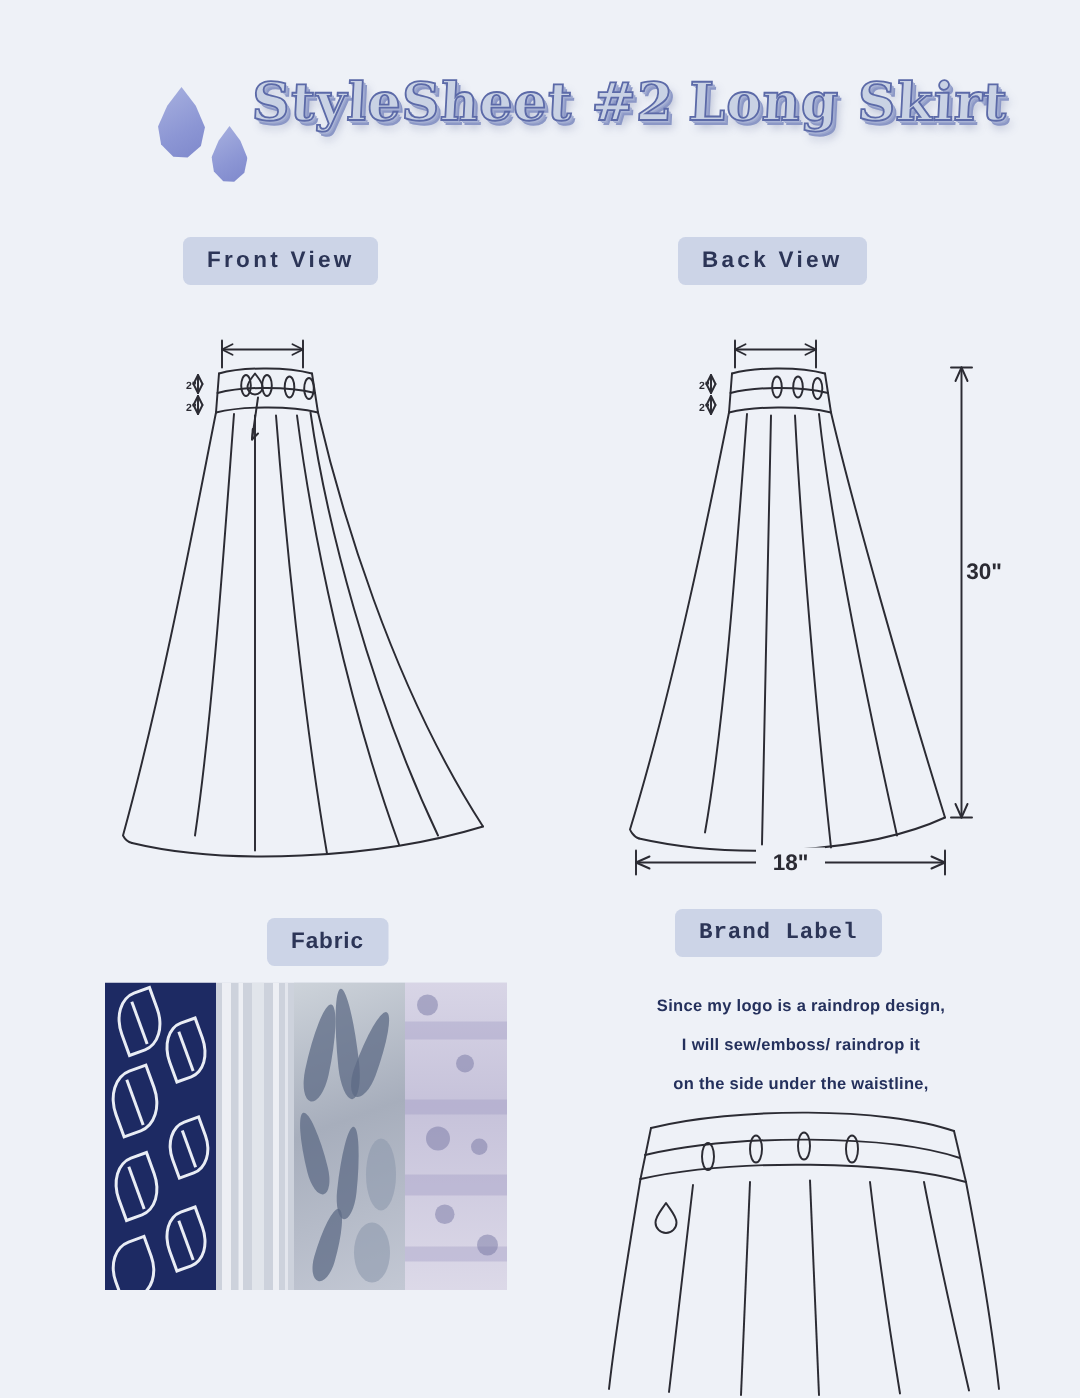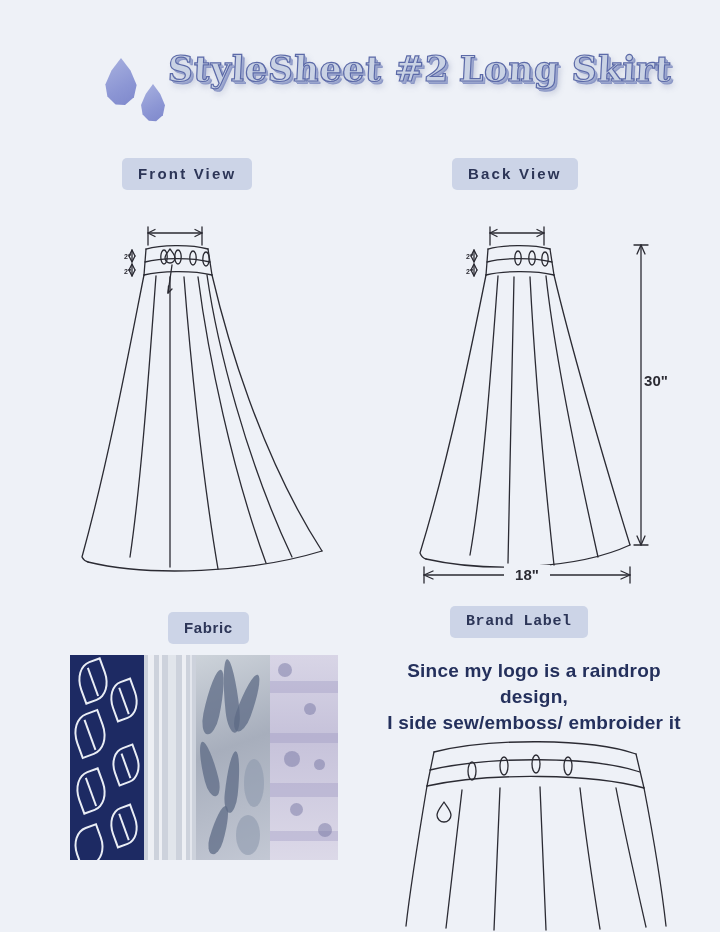--- a/index.html
+++ b/index.html
@@ -74,21 +74,21 @@
     font-weight: bold;
     letter-spacing: 2.2px;
     padding: 7px 16px 8px 16px;
     border-radius: 5px;
     white-space: nowrap;
   }
   .pill.tight { letter-spacing: 0.6px; }
 
   .pill-front { position: absolute; left: 122px; top: 158px; }
   .pill-back  { position: absolute; left: 452px; top: 158px; text-align: center; }
-  .pill-fabric{ position: absolute; left: 168px; top: 612px; }
+  .pill-fabric{ position: absolute; left: 178px; top: 612px; }
   .pill-brand { position: absolute; left: 450px; top: 606px; font-family: Liberation Mono, monospace; }
 
   
   .panel { position: absolute; }
   .panel svg { display: block; overflow: visible; }
 
   .front-panel { left: 60px; top: 205px; }
   .back-panel  { left: 398px; top: 205px; }
   .brand-panel { left: 400px; top: 730px; }
 
@@ -150,21 +150,21 @@
   }
 
   
   .brand-text {
     position: absolute;
     left: 386px;
     top: 658px;
     width: 296px;
     text-align: center;
     color: #24305c;
-    font-size: 19px;
+    font-size: 11px;
     font-weight: bold;
     line-height: 26px;
     letter-spacing: 0.2px;
   }
 
   .dim-label {
     font-family: "Liberation Sans", sans-serif;
     font-weight: bold;
   }
 </style>
@@ -339,21 +339,22 @@
     <div class="floral" style="left:34px; top:48px;  width:12px; height:12px;"></div>
     <div class="floral" style="left:14px; top:96px;  width:16px; height:16px;"></div>
     <div class="floral" style="left:44px; top:104px; width:11px; height:11px;"></div>
     <div class="floral" style="left:20px; top:148px; width:13px; height:13px;"></div>
     <div class="floral" style="left:48px; top:168px; width:14px; height:14px;"></div>
   </div>
 </div>
 
 <div class="brand-text">
   <div>Since my logo is a raindrop design,</div>
-  <div>I side sew/emboss/ embroider it</div>
+  <div>I will sew/emboss/ raindrop it</div>
+  <div>on the side under the waistline,</div>
 </div>
 
 <div class="panel brand-panel">
   <svg width="290" height="205" viewBox="0 0 290 205" fill="none" stroke="#2b2b33" stroke-width="1.3" stroke-linecap="round" stroke-linejoin="round">
 
     <path d="M34 22 C 90 8, 190 8, 236 24"></path>
     <path d="M30 40 C 90 26, 192 26, 240 42"></path>
     <path d="M27 56 C 90 42, 194 44, 244 58"></path>
     <line x1="34" y1="22" x2="27" y2="56"></line>
     <line x1="236" y1="24" x2="244" y2="58"></line>

